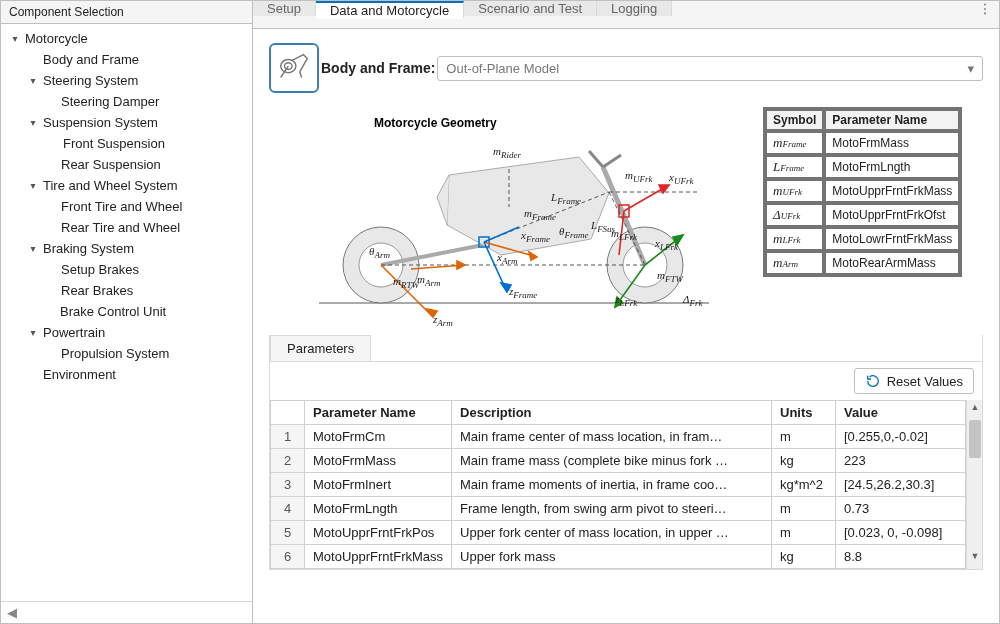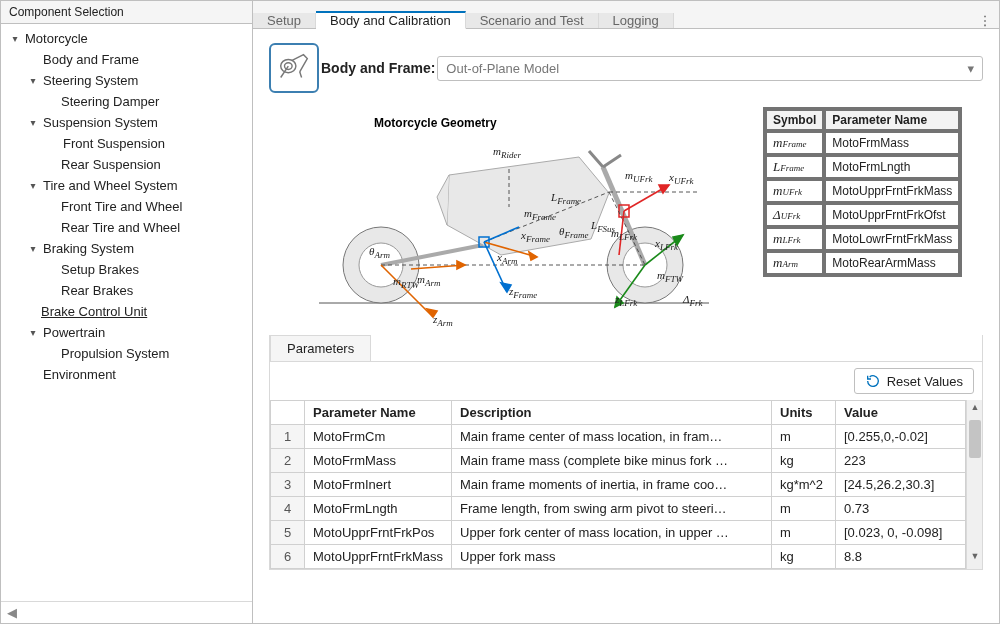--- a/index.html
+++ b/index.html
@@ -44,21 +44,21 @@
 }
 .arrow { width: 12px; text-align: center; font-size: 10px; color: #555; }
 .tree-row .label {}
 .left-footer {
   height: 22px; border-top: 1px solid var(--border-light);
   display: flex; align-items: center; padding: 0 6px;
   color: #888;
 }
 .right { flex: 1; display: flex; flex-direction: column; }
 .tabs {
-  display: flex; align-items: flex-end;
+  display: flex; align-items: flex-start;
   background: var(--bg-panel);
   border-bottom: 1px solid var(--border);
   height: 28px;
 }
 .tab {
   padding: 0 14px;
   display: flex; align-items: center;
   border-right: 1px solid var(--border-light);
   background: var(--bg-tab-inactive);
   color: #666;
@@ -210,21 +210,21 @@
           <span class="label">Braking System</span>
         </div>
         <div class="tree-row" style="padding-left: 44px;">
           <span class="arrow"></span>
           <span class="label">Setup Brakes</span>
         </div>
         <div class="tree-row" style="padding-left: 44px;">
           <span class="arrow"></span>
           <span class="label">Rear Brakes</span>
         </div>
-        <div class="tree-row" style="padding-left: 24px; text-decoration: underline;">
+        <div class="tree-row" style="padding-left: 43px;">
           <span class="arrow"></span>
           <span class="label">Brake Control Unit</span>
         </div>
         <div class="tree-row" style="padding-left: 26px;">
           <span class="arrow">▾</span>
           <span class="label">Powertrain</span>
         </div>
         <div class="tree-row" style="padding-left: 44px;">
           <span class="arrow"></span>
           <span class="label">Propulsion System</span>
@@ -236,21 +236,21 @@
       </div>
     <div class="left-footer">
       <span style="cursor:pointer;">◀</span>
     </div>
   </div>
 
   <div class="right">
     <div class="tabs" id="tabs">
 
       <div class="tab">Setup</div>
-        <div class="tab active">Body and Calibration</div>
+        <div class="tab active">Data and Motorcycle</div>
         <div class="tab">Scenario and Test</div>
         <div class="tab">Logging</div>
         <div class="spacer"></div>
       <div class="menu">⋮</div>
     </div>
 
     <div class="content">
       <div class="top-row">
         <div class="icon-box">
           <svg viewBox="0 0 40 40">

